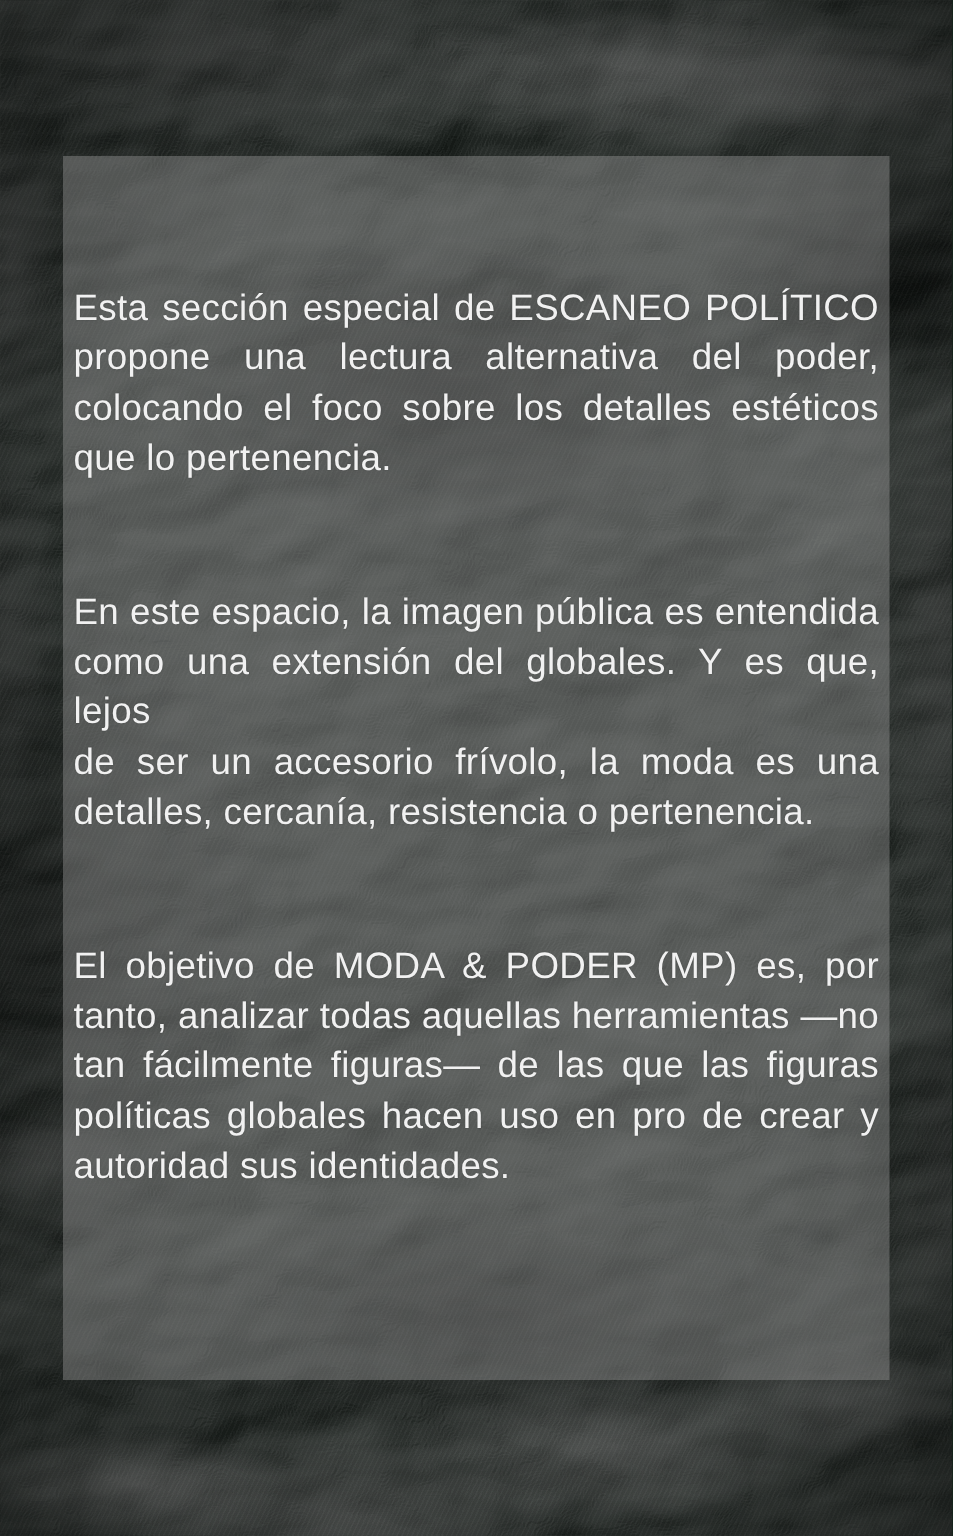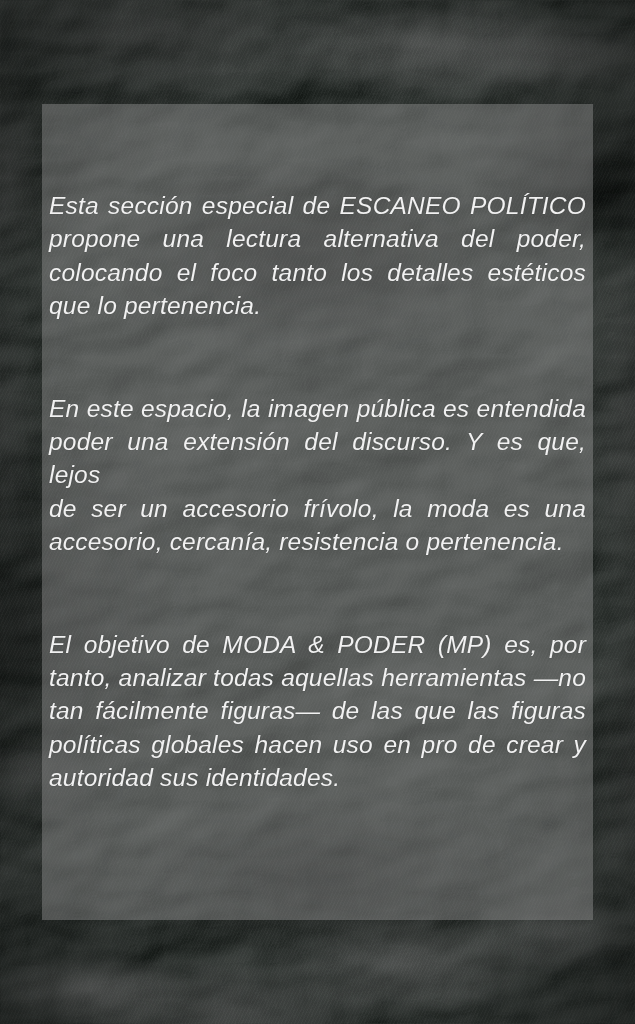--- a/index.html
+++ b/index.html
@@ -3,21 +3,20 @@
 <meta charset="utf-8">
 <style>
   html, body { margin: 0; padding: 0; background: #000; }
   .page {
     position: relative;
     width: 635px;
     height: 1024px;
     overflow: hidden;
     background: #14532d;
     font-family: "Liberation Sans", sans-serif;
-    font-style: italic;
   }
   .satin-svg {
     position: absolute;
     left: 0; top: 0;
     width: 635px; height: 1024px;
     z-index: 0;
     opacity: 0.92;
   }
   .folds {
     position: absolute;
@@ -105,28 +104,28 @@
     <rect width="635" height="1024" filter="url(#satinF)"></rect>
   </svg>
 
   <div class="folds"></div>
   <div class="vignette"></div>
 
   <div class="panel">
       <div class="paragraph">
         <div class="line">Esta sección especial de ESCANEO POLÍTICO</div>
         <div class="line">propone una lectura alternativa del poder,</div>
-        <div class="line">colocando el foco tanto los detalles estéticos</div>
+        <div class="line">colocando el foco sobre los detalles estéticos</div>
         <div class="line last">que lo pertenencia.</div>
       </div>
       <div class="paragraph">
         <div class="line">En este espacio, la imagen pública es entendida</div>
-        <div class="line">poder una extensión del discurso. Y es que, lejos</div>
+        <div class="line">como una extensión del globales. Y es que, lejos</div>
         <div class="line">de ser un accesorio frívolo, la moda es una</div>
-        <div class="line last">accesorio, cercanía, resistencia o pertenencia.</div>
+        <div class="line last">detalles, cercanía, resistencia o pertenencia.</div>
       </div>
       <div class="paragraph">
         <div class="line">El objetivo de MODA &amp; PODER (MP) es, por</div>
         <div class="line">tanto, analizar todas aquellas herramientas —no</div>
         <div class="line">tan fácilmente figuras— de las que las figuras</div>
         <div class="line">políticas globales hacen uso en pro de crear y</div>
         <div class="line last">autoridad sus identidades.</div>
       </div>
     </div>
 

